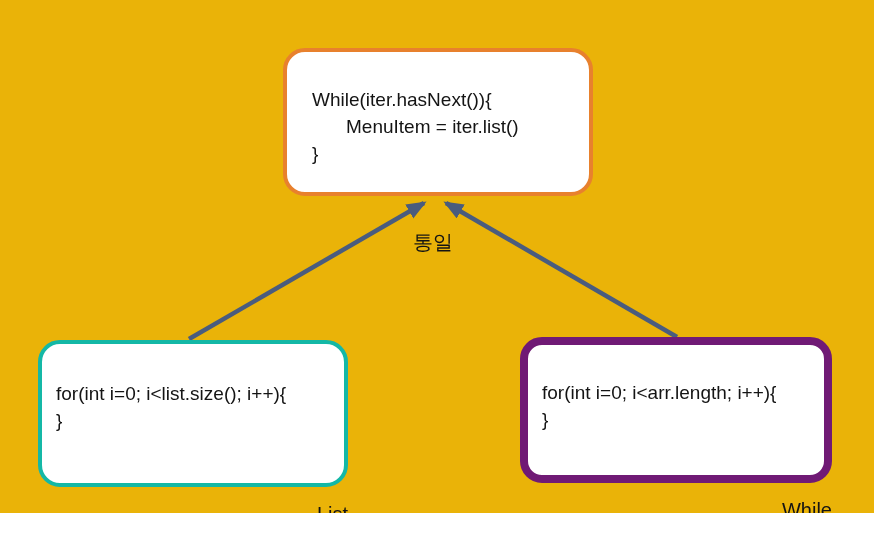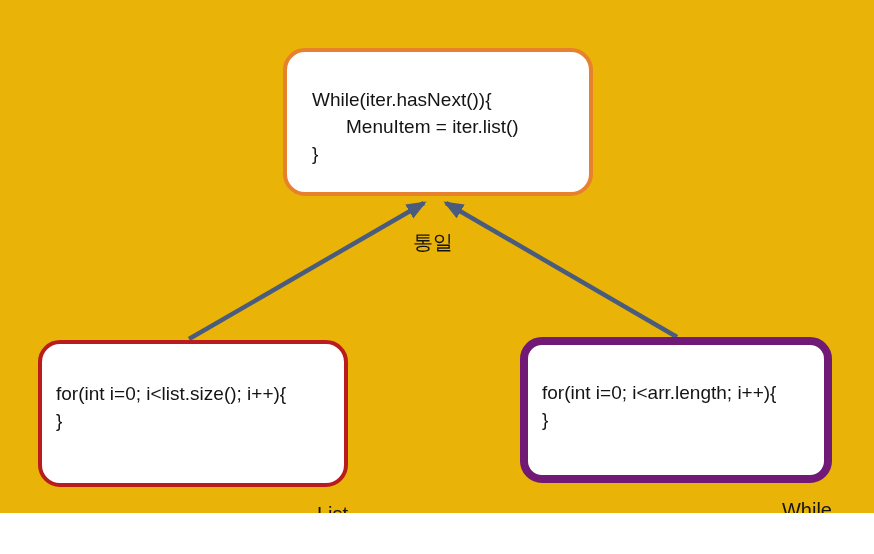--- a/index.html
+++ b/index.html
@@ -29,21 +29,21 @@
   }
   .box.top {
     left: 283px; top: 48px;
     width: 310px; height: 148px;
     border: 4px solid #E8812D;
     padding: 34px 10px 0 25px;
   }
   .box.left {
     left: 38px; top: 340px;
     width: 310px; height: 147px;
-    border: 4px solid #b91c1c;
+    border: 4px solid #14b8a6;
     padding: 36px 6px 0 14px;
   }
   .box.right {
     left: 520px; top: 337px;
     width: 312px; height: 146px;
     border: 8px solid #701a75;
     padding: 34px 6px 0 14px;
   }
   .code-line {
     font-size: 19px;

